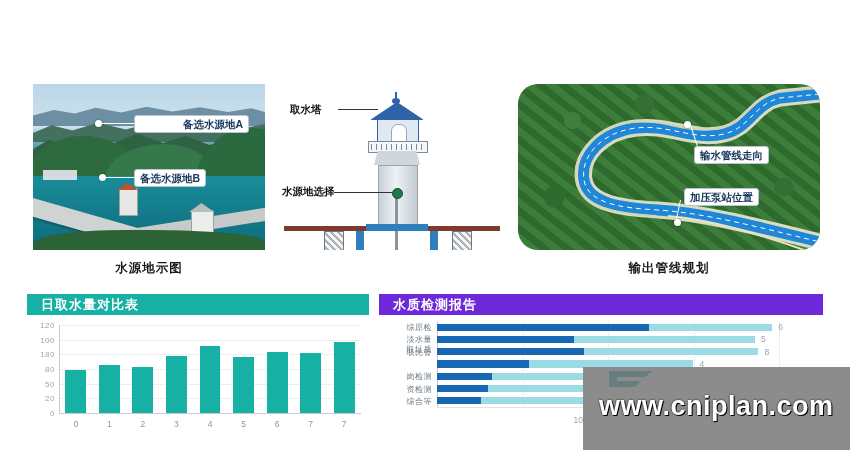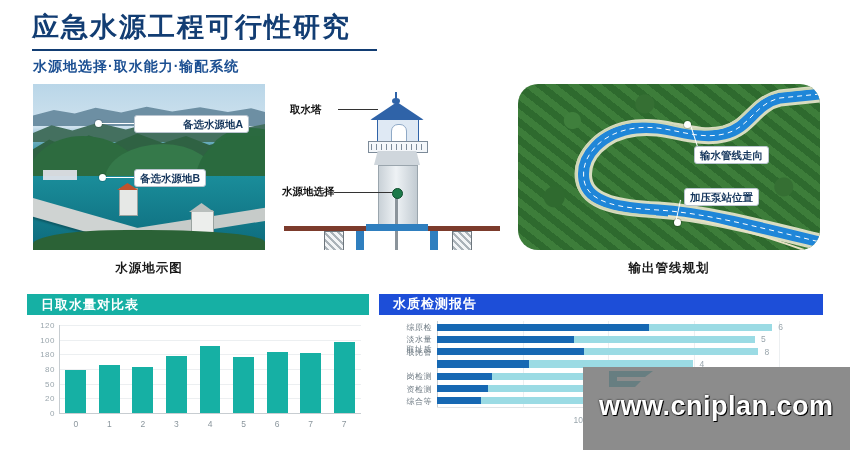--- a/index.html
+++ b/index.html
@@ -123,21 +123,21 @@
   
   .charts{position:absolute;left:0;top:294px;width:850px;height:150px;}
   .card{position:absolute;top:0;background:#fff;}
   .card-l{left:27px;width:342px;height:148px;}
   .card-r{left:379px;width:444px;height:148px;}
   .card-head{
     height:21px;line-height:21px;color:#fff;font-size:13px;font-weight:bold;
     padding-left:14px;letter-spacing:1px;
   }
   .head-teal{background:#16b0a4;}
-  .head-blue{background:#1d4ed8;font-family:Liberation Mono, monospace;}
+  .head-blue{background:#6d28d9;}
   .plot{position:relative;width:100%;}
 
   
   .bar-plot{height:120px;}
   .b-ylab{position:absolute;right:0;transform:translateY(-50%);font-size:8px;color:#9aa6ad;letter-spacing:.5px;}
   .b-grid{position:absolute;height:1px;background:#eceff1;}
   .b-axis-y{position:absolute;width:1px;background:#c7cdd1;}
   .b-axis-x{position:absolute;height:1px;background:#c7cdd1;}
   .bar{position:absolute;bottom:0;background:#16b0a4;}
   .b-xlab{position:absolute;transform:translateX(-50%);font-size:8.5px;color:#8b969d;}
@@ -161,25 +161,20 @@
     font-size:27px;font-weight:bold;color:#fff;letter-spacing:.5px;
     text-shadow:0 0 2px #000,1px 1px 0 #000;white-space:nowrap;
   }
   .wm-logo{position:absolute;left:24px;top:2px;width:52px;height:22px;opacity:.45;}
 </style>
 </head>
 <body>
 
 <div class="slide">
 
-  <div class="header">
-    <div class="title">应急水源工程可行性研究</div>
-    <div class="title-rule"></div>
-    <div class="subtitle">水源地选择·取水能力·输配系统</div>
-  </div>
 
   <div class="panels">
 
     <div class="panel p1">
       <div class="thumb ph1">
         <div class="ridge r1"></div>
         <div class="ridge r2"></div>
         <div class="ridge r3"></div>
         <div class="hill-left"></div>
         <div class="hill-mid"></div>

